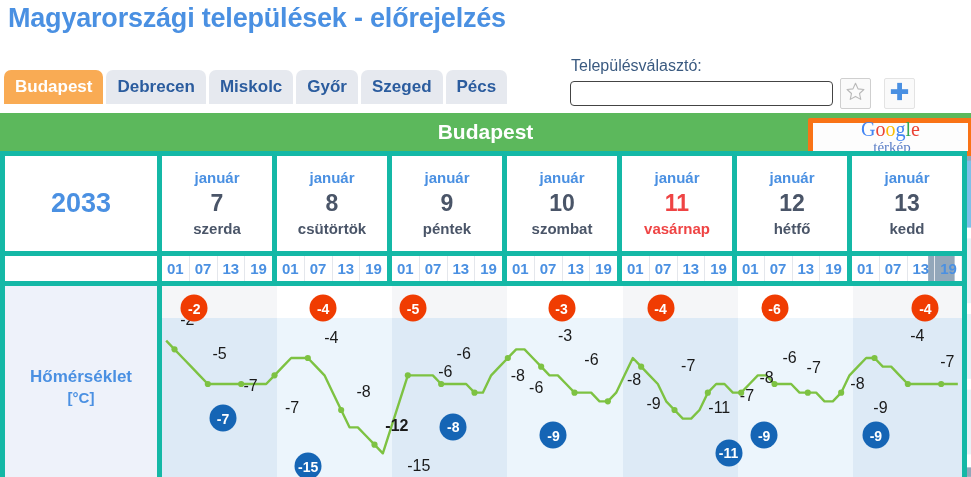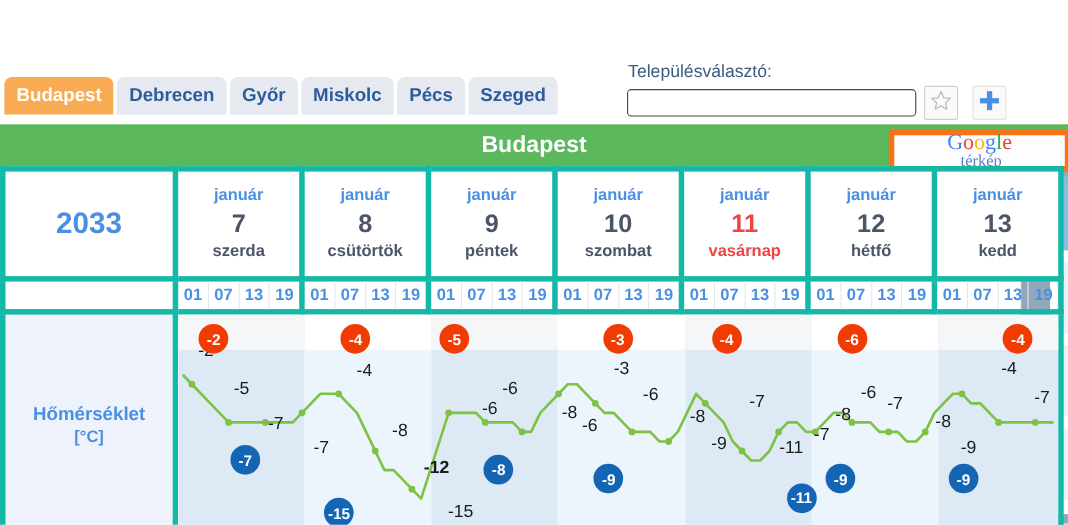--- a/index.html
+++ b/index.html
@@ -130,28 +130,29 @@
   .ptlabel{
     position:absolute;font-size:16px;color:#1a1a1a;white-space:nowrap;
     transform:translate(-50%,-50%);font-family:"Liberation Sans", sans-serif;
   }
 </style>
 </head>
 <body>
 
 <div class="page">
 
+  <div class="title">Magyarországi települések - előrejelzés</div>
 
   <div class="tabs">
       <div class="tab active">Budapest</div>
       <div class="tab">Debrecen</div>
+      <div class="tab">Miskolc</div>
       <div class="tab">Győr</div>
-      <div class="tab">Miskolc</div>
+      <div class="tab">Szeged</div>
       <div class="tab">Pécs</div>
-      <div class="tab">Szeged</div>
     </div>
 
   <div class="sel-label">Településválasztó:</div>
   <input class="sel-input" value="" placeholder="" style="">
 
   <div class="icobtn star">
     <span>
       <svg width="21" height="21" viewBox="0 0 24 24">
         <polygon points="12,2.6 14.9,9 21.6,9.7 16.6,14.3 18,21 12,17.6 6,21 7.4,14.3 2.4,9.7 9.1,9" fill="#fbfbfb" stroke="#b9b9b9" stroke-width="1.3" stroke-linejoin="round"></polygon>
       </svg>

